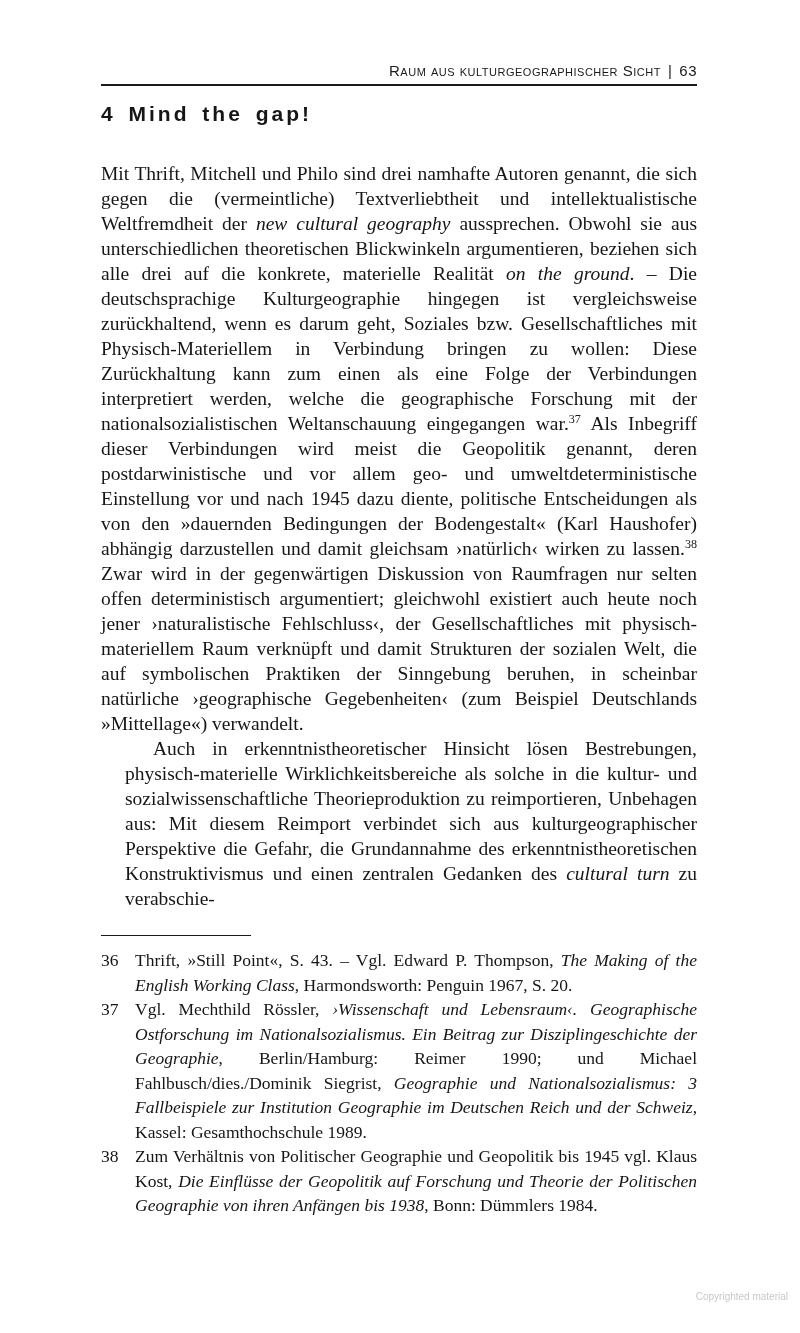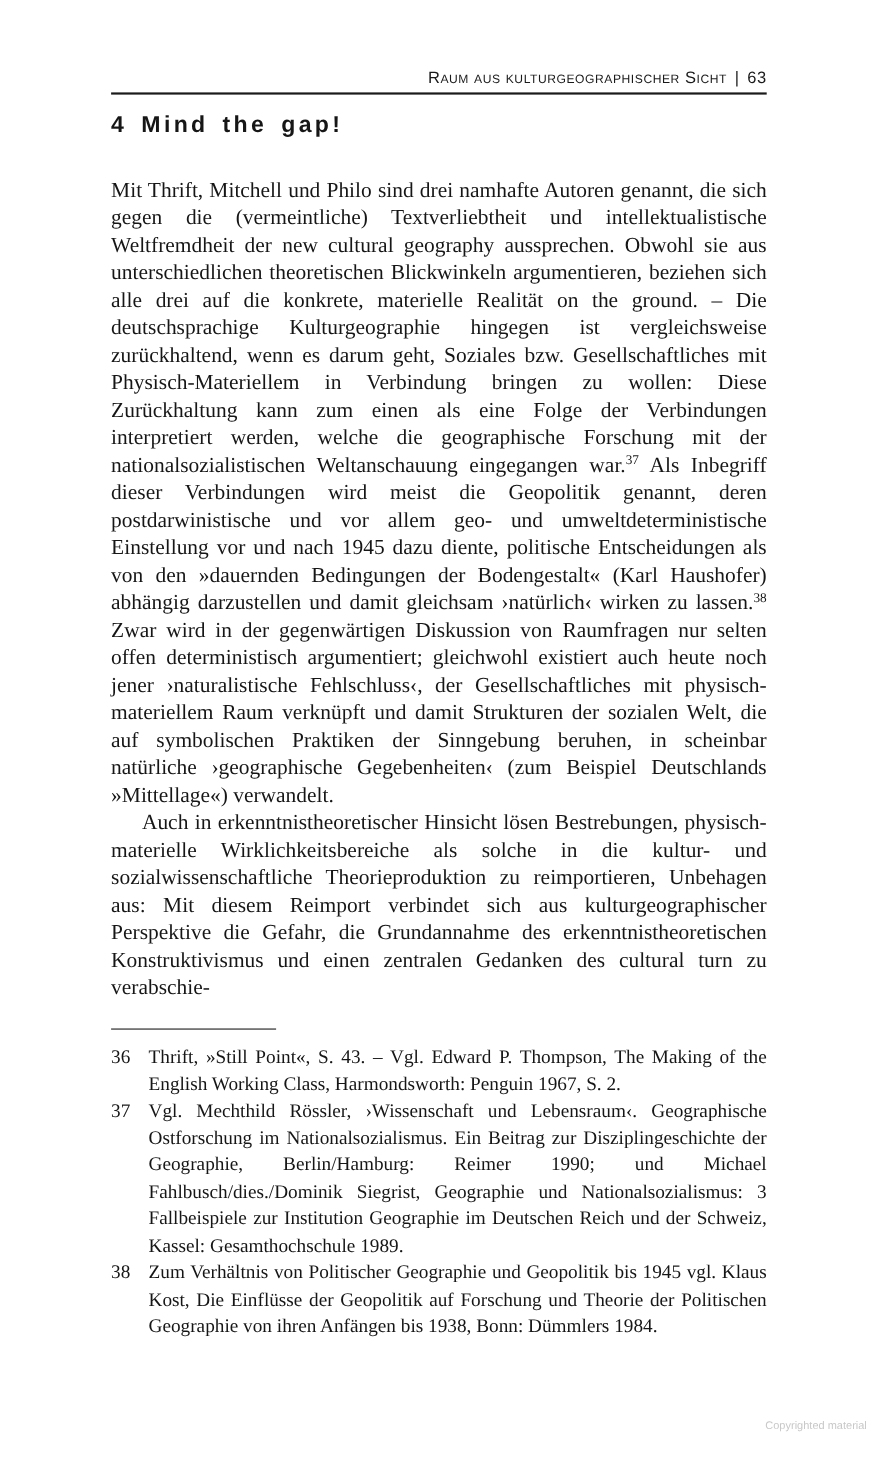--- a/index.html
+++ b/index.html
@@ -23,22 +23,22 @@
   .head-rule{
     position:absolute; top:84px; left:101px; right:103px;
     border-top:2px solid var(--rule);
   }
   
   .content{ margin:101px 103px 0 101px; }
   .para{
     margin:0; font-size:19.5px; line-height:25px; text-align:justify;
     color:var(--text);
   }
-  .para.indent{ text-indent:28px; }
-  .it{ }
+  .para.indent{ text-indent:28px;margin-left:24px; }
+  .it{ font-style:italic; }
   sup{
     font-size:.62em; line-height:0; vertical-align:baseline;
     position:relative; top:-0.55em;
   }
   .heading{
     margin:40px 0 34px 0;
     font-family:"Liberation Sans", sans-serif; font-weight:bold;
     font-size:21px; line-height:26px; letter-spacing:3px; word-spacing:4px;
     color:var(--text);
   }
@@ -71,21 +71,21 @@
 
     <h2 class="heading">4 Mind the gap!</h2>
 
     <p class="para"><span>Mit Thrift, Mitchell und Philo sind drei namhafte Autoren genannt, die sich gegen die (vermeintliche) Textverliebtheit und intellektualistische Weltfremdheit der </span><span class="it">new cultural geography</span><span> aussprechen. Obwohl sie aus unterschiedlichen theoretischen Blickwinkeln argumentieren, beziehen sich alle drei auf die konkrete, materielle Realität </span><span class="it">on the ground</span><span>. – Die deutschsprachige Kulturgeographie hingegen ist vergleichsweise zurückhaltend, wenn es darum geht, Soziales bzw. Gesellschaftliches mit Physisch-Materiellem in Verbindung bringen zu wollen: Diese Zurückhaltung kann zum einen als eine Folge der Verbindungen interpretiert werden, welche die geographische Forschung mit der nationalsozialistischen Weltanschauung eingegangen war.</span><sup>37</sup><span> Als Inbegriff dieser Verbindungen wird meist die Geopolitik genannt, deren postdarwinistische und vor allem geo- und umweltdeterministische Einstellung vor und nach 1945 dazu diente, politische Entscheidungen als von den »dauernden Bedingungen der Bodengestalt« (Karl Haushofer) abhängig darzustellen und damit gleichsam ›natürlich‹ wirken zu lassen.</span><sup>38</sup><span> Zwar wird in der gegenwärtigen Diskussion von Raumfragen nur selten offen deterministisch argumentiert; gleichwohl existiert auch heute noch jener ›naturalistische Fehlschluss‹, der Gesellschaftliches mit physisch-materiellem Raum verknüpft und damit Strukturen der sozialen Welt, die auf symbolischen Praktiken der Sinngebung beruhen, in scheinbar natürliche ›geographische Gegebenheiten‹ (zum Beispiel Deutschlands »Mittellage«) verwandelt.</span></p>
     <p class="para indent"><span>Auch in erkenntnistheoretischer Hinsicht lösen Bestrebungen, physisch-materielle Wirklichkeitsbereiche als solche in die kultur- und sozialwissenschaftliche Theorieproduktion zu reimportieren, Unbehagen aus: Mit diesem Reimport verbindet sich aus kulturgeographischer Perspektive die Gefahr, die Grundannahme des erkenntnistheoretischen Konstruktivismus und einen zentralen Gedanken des </span><span class="it">cultural turn</span><span> zu verabschie-</span></p>
 
     <div class="fn-rule"></div>
     <div class="footnotes">
         <div class="footnote">
           <span class="fn-num">36</span>
-          <span class="fn-text"><span>Thrift, »Still Point«, S. 43. – Vgl. Edward P. Thompson, </span><span class="it">The Making of the English Working Class</span><span>, Harmondsworth: Penguin 1967, S. 2.</span></span>
+          <span class="fn-text"><span>Thrift, »Still Point«, S. 43. – Vgl. Edward P. Thompson, </span><span class="it">The Making of the English Working Class</span><span>, Harmondsworth: Penguin 1967, S. 20.</span></span>
         </div>
         <div class="footnote">
           <span class="fn-num">37</span>
           <span class="fn-text"><span>Vgl. Mechthild Rössler, </span><span class="it">›Wissenschaft und Lebensraum‹. Geographische Ostforschung im Nationalsozialismus. Ein Beitrag zur Disziplingeschichte der Geographie</span><span>, Berlin/Hamburg: Reimer 1990; und Michael Fahlbusch/dies./Dominik Siegrist, </span><span class="it">Geographie und Nationalsozialismus: 3 Fallbeispiele zur Institution Geographie im Deutschen Reich und der Schweiz</span><span>, Kassel: Gesamthochschule 1989.</span></span>
         </div>
         <div class="footnote">
           <span class="fn-num">38</span>
           <span class="fn-text"><span>Zum Verhältnis von Politischer Geographie und Geopolitik bis 1945 vgl. Klaus Kost, </span><span class="it">Die Einflüsse der Geopolitik auf Forschung und Theorie der Politischen Geographie von ihren Anfängen bis 1938</span><span>, Bonn: Dümmlers 1984.</span></span>
         </div>
       </div>

